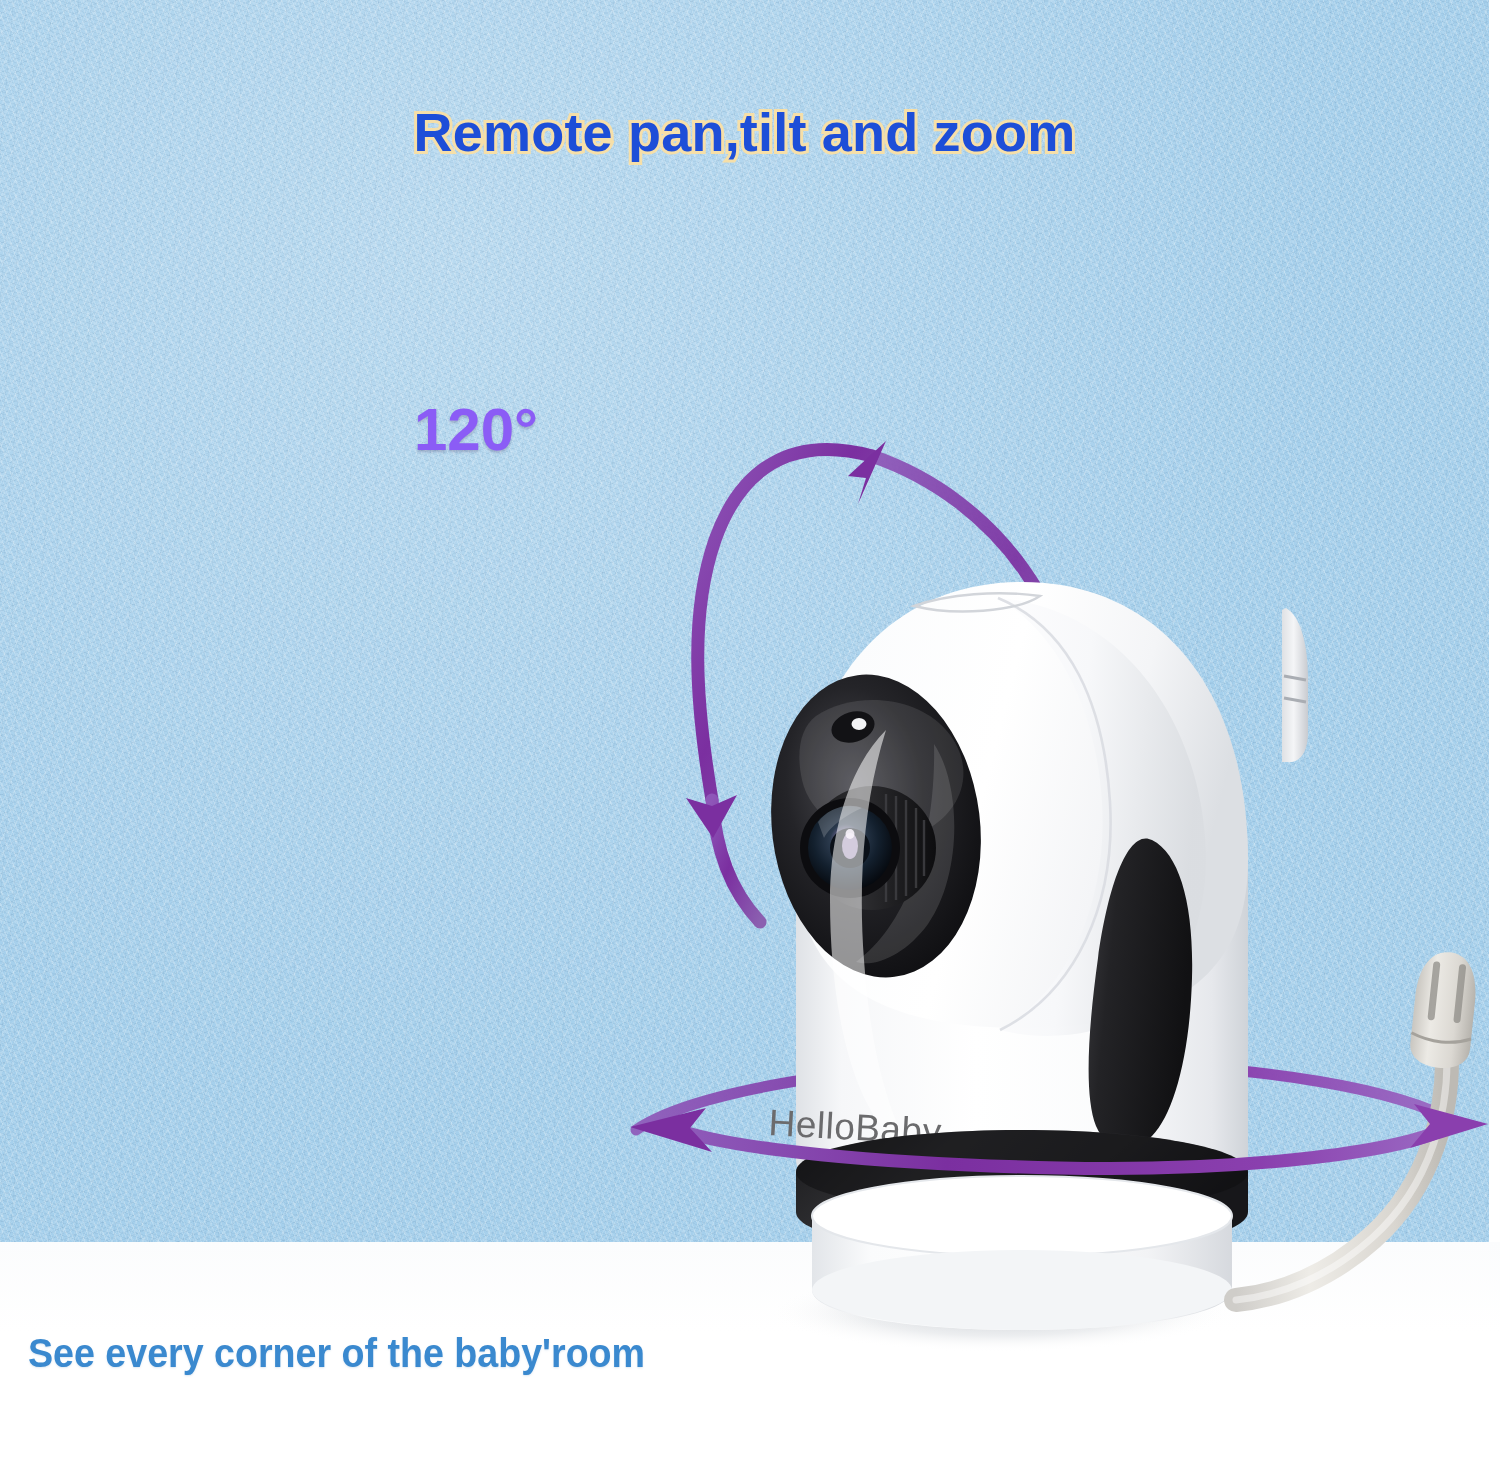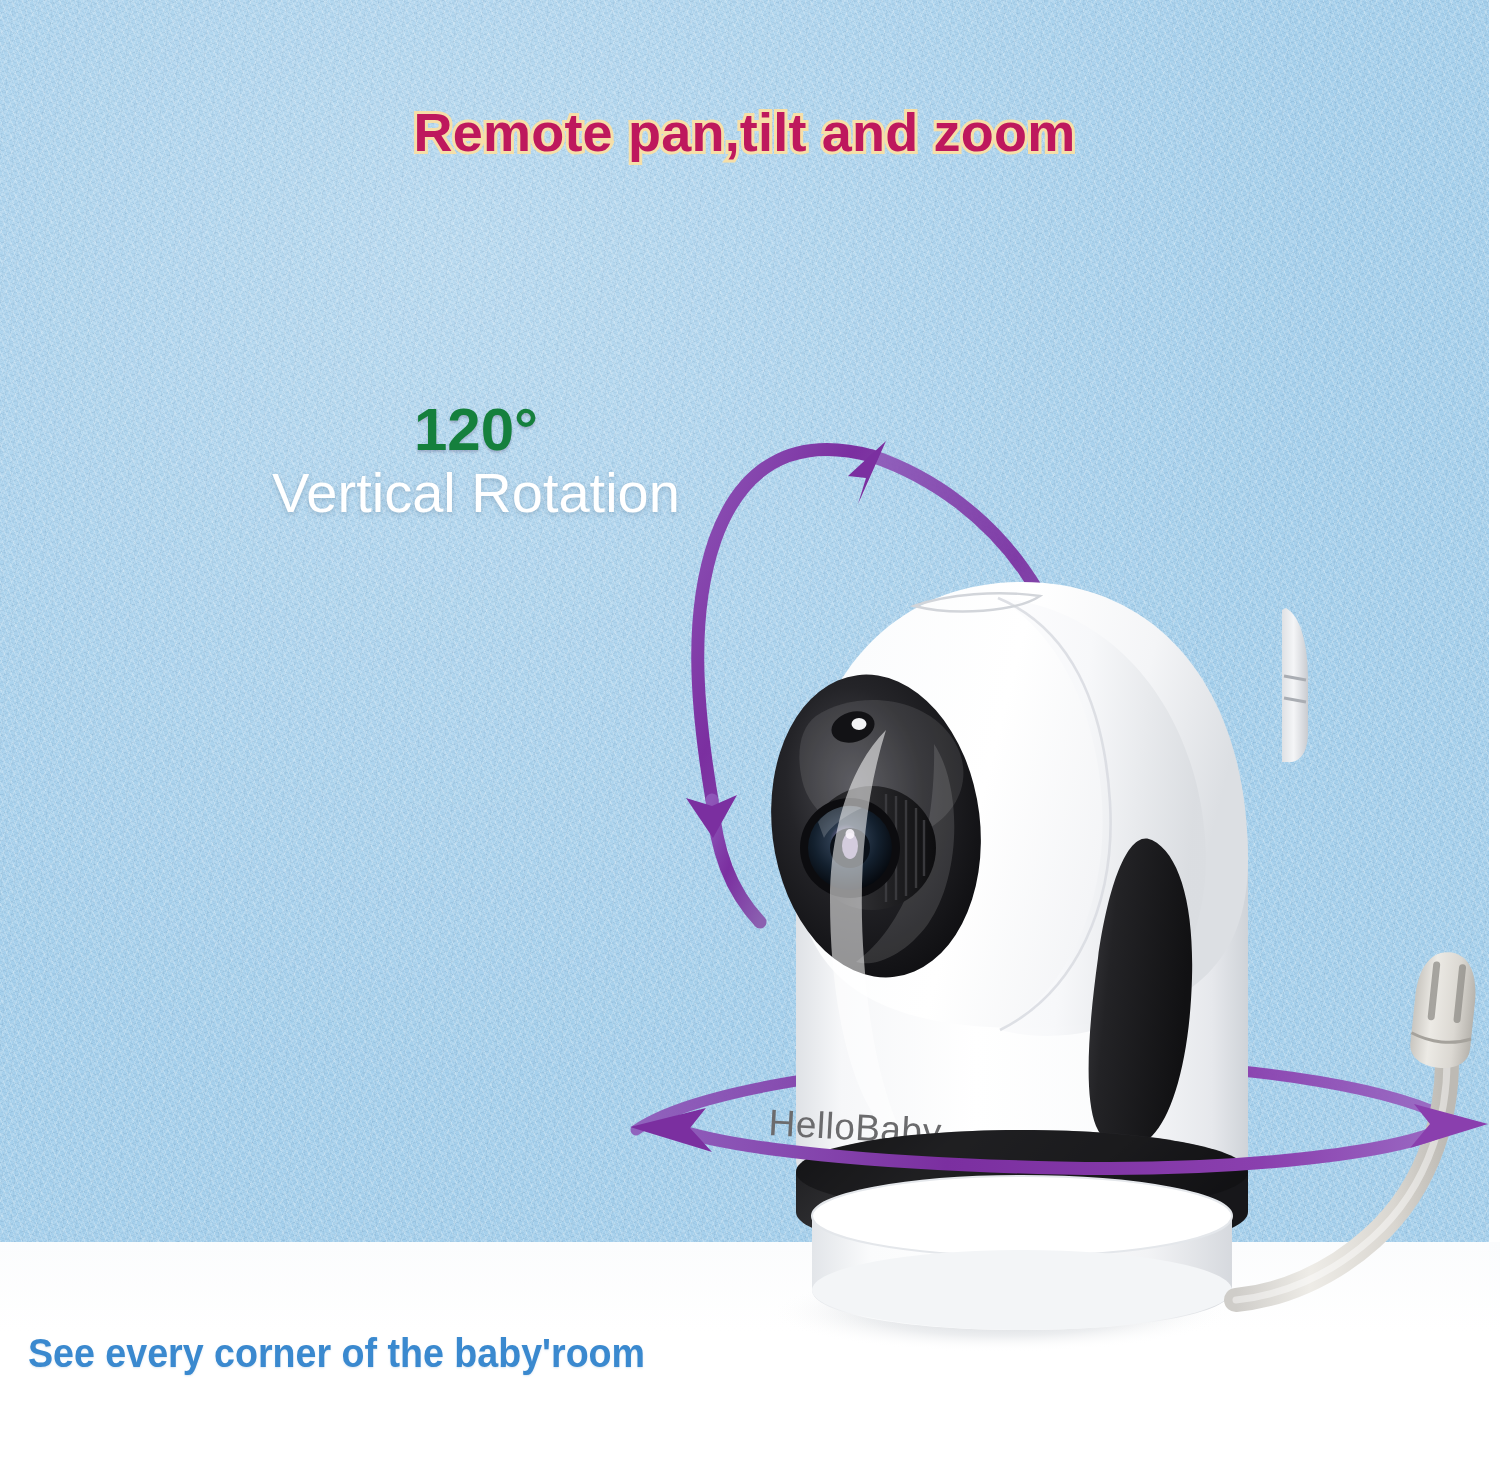--- a/index.html
+++ b/index.html
@@ -32,30 +32,30 @@
   }
   .floor{
     position:absolute;left:0;top:1242px;width:1500px;height:225px;
     background:linear-gradient(180deg,#fbfcfd 0%,#ffffff 40%,#ffffff 100%);
   }
 
   
   .headline{
     position:absolute;left:0;top:101px;width:1489px;text-align:center;
     font-size:54px;font-weight:bold;letter-spacing:.2px;
-    color:#be185d;
+    color:#1d4ed8;
     -webkit-text-stroke:6px #f6dfa8;
     paint-order:stroke fill;
     white-space:nowrap;
   }
 
   
   .callout{position:absolute;text-align:center;}
   .callout .deg{
-    font-size:60px;font-weight:bold;color:#15803d;line-height:1.05;
+    font-size:60px;font-weight:bold;color:#8b5cf6;line-height:1.05;
     text-shadow:0 2px 3px rgba(40,10,60,.22);
   }
   .callout .lab{
     font-size:56px;color:#ffffff;line-height:1.15;font-weight:400;
     text-shadow:0 2px 5px rgba(40,70,100,.25);
     white-space:nowrap;
   }
   #callout-vertical{left:196px;top:398px;width:560px;}
   #callout-horizontal{left:26px;top:918px;width:684px;}
 
@@ -83,21 +83,20 @@
 <div class="stage">
 
   <div class="wall"></div>
 
   <div class="floor"></div>
 
   <div class="headline">Remote pan,tilt and zoom</div>
 
   <div class="callout" id="callout-vertical">
     <div class="deg">120°</div>
-    <div class="lab">Vertical Rotation</div>
   </div>
 
 
   <svg class="layer behind" viewBox="0 0 1500 1467">
     <defs>
       <linearGradient id="gArcV" x1="0" y1="0" x2="1" y2="1">
         <stop offset="0%" stop-color="#8e57b8"></stop>
         <stop offset="45%" stop-color="#7b2fa0"></stop>
         <stop offset="100%" stop-color="#8b5fb0"></stop>
       </linearGradient>

